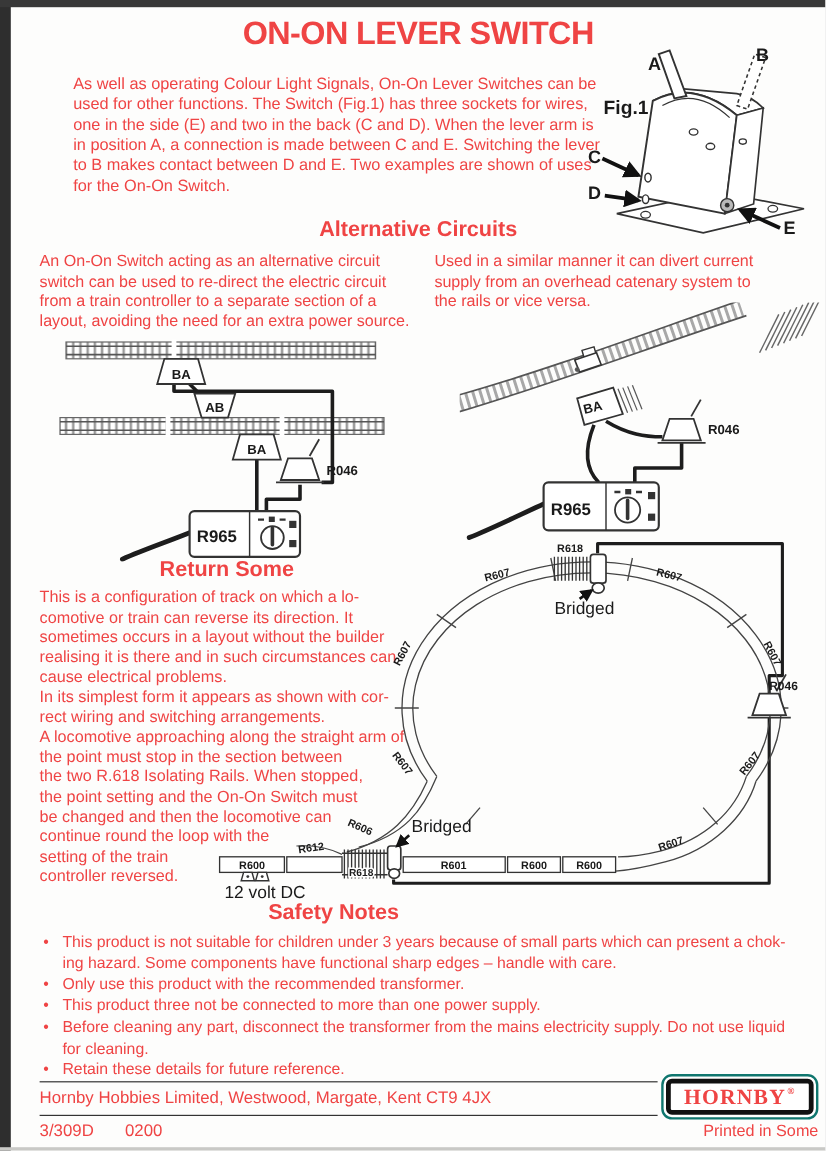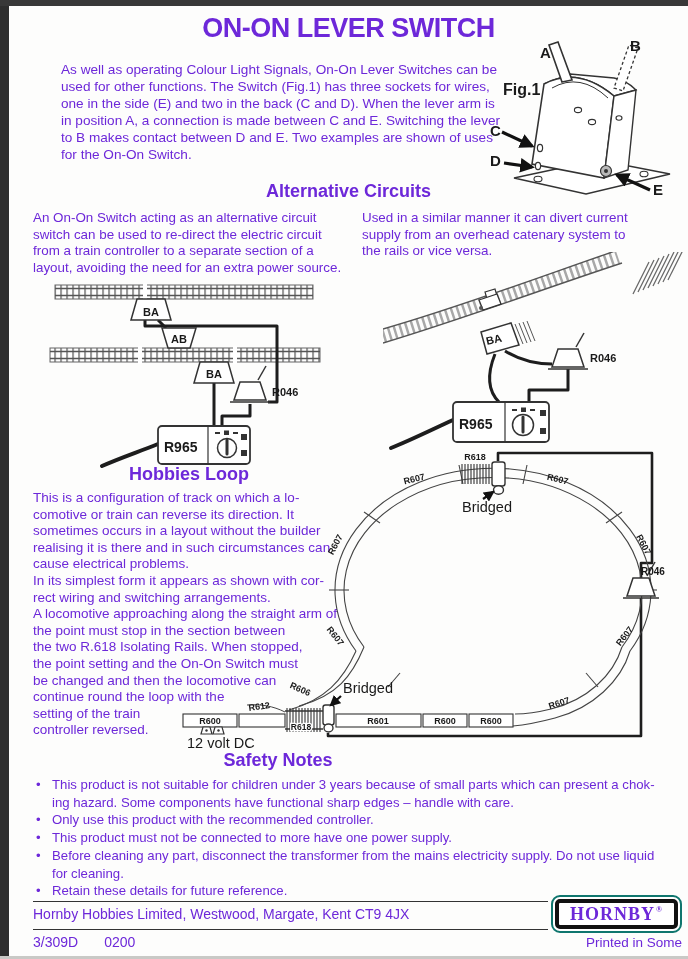--- a/index.html
+++ b/index.html
@@ -1,19 +1,19 @@
 <!DOCTYPE html>
 <html><head>
 <meta charset="utf-8">
 <style>
   * { margin:0; padding:0; box-sizing:border-box; }
   html,body { background:#e8e8e8; }
   .page {
     position:relative; width:688px; height:959px; margin:0 auto;
-    background:#fdfdfc; overflow:hidden; color:#6d28d9;
+    background:#fdfdfc; overflow:hidden; color:#ef4444;
     font-family:"Liberation Sans", sans-serif;
   }
   .edge-left  { position:absolute; left:0; top:0; width:9px;  height:959px; background:#2e2e2e; }
   .edge-top   { position:absolute; left:0; top:0; width:688px; height:6px;  background:#383838; }
   .edge-bottom{ position:absolute; left:0; top:956px; width:688px; height:3px; background:#c9c9c6; }
 
   .title {
     position:absolute; left:9px; top:13px; width:679px; text-align:center;
     font-size:27px; font-weight:bold; letter-spacing:-0.5px;
   }
@@ -229,21 +229,21 @@
       <line x1="129" y1="158" x2="134" y2="158" stroke="#333" stroke-width="2"></line>
       <rect x="138" y="155.5" width="5" height="4.5" fill="#333"></rect>
       <line x1="147" y1="158" x2="152" y2="158" stroke="#333" stroke-width="2"></line>
       <circle cx="140" cy="173" r="10.5" class="part" stroke-width="1.5"></circle>
       <line x1="140" y1="180" x2="140" y2="165" stroke="#333" stroke-width="3" stroke-linecap="round"></line>
       <rect x="157" y="158" width="6" height="6" fill="#333"></rect>
       <rect x="157" y="176" width="6" height="6" fill="#333"></rect>
     </g>
   </svg>
 
-  <h2 class="h2 h2-loop">Hobbies Loop</h2>
+  <h2 class="h2 h2-loop">Return Some</h2>
   <p class="loop-text">This is a configuration of track on which a lo-
 comotive or train can reverse its direction. It
 sometimes occurs in a layout without the builder
 realising it is there and in such circumstances can
 cause electrical problems.
 In its simplest form it appears as shown with cor-
 rect wiring and switching arrangements.
 A locomotive approaching along the straight arm of
 the point must stop in the section between
 the two R.618 Isolating Rails. When stopped,
@@ -366,25 +366,25 @@
 
   <h2 class="h2 h2-safety">Safety Notes</h2>
   <ul class="safety-list">
     <li>
       <span class="blt">•</span>
       <span class="btxt">This product is not suitable for children under 3 years because of small parts which can present a chok-
 ing hazard. Some components have functional sharp edges – handle with care.</span>
     </li>
     <li>
       <span class="blt">•</span>
-      <span class="btxt">Only use this product with the recommended controller.</span>
+      <span class="btxt">Only use this product with the recommended transformer.</span>
     </li>
     <li>
       <span class="blt">•</span>
-      <span class="btxt">This product must not be connected to more have one power supply.</span>
+      <span class="btxt">This product three not be connected to more than one power supply.</span>
     </li>
     <li>
       <span class="blt">•</span>
       <span class="btxt">Before cleaning any part, disconnect the transformer from the mains electricity supply. Do not use liquid
 for cleaning.</span>
     </li>
     <li>
       <span class="blt">•</span>
       <span class="btxt">Retain these details for future reference.</span>
     </li>

